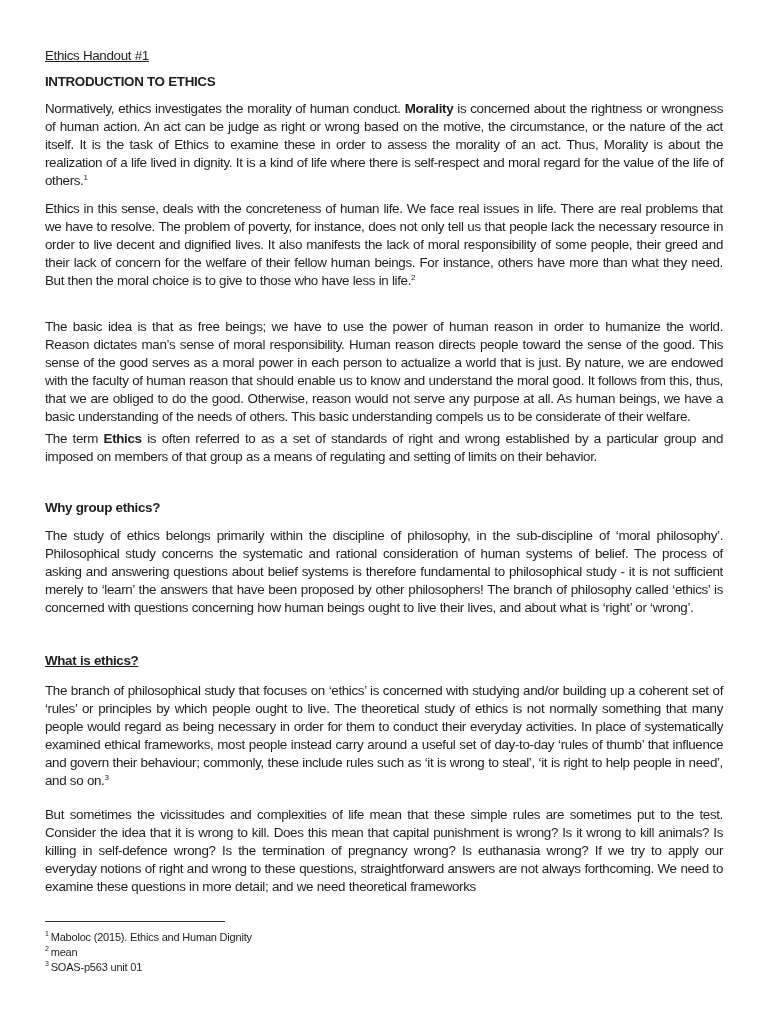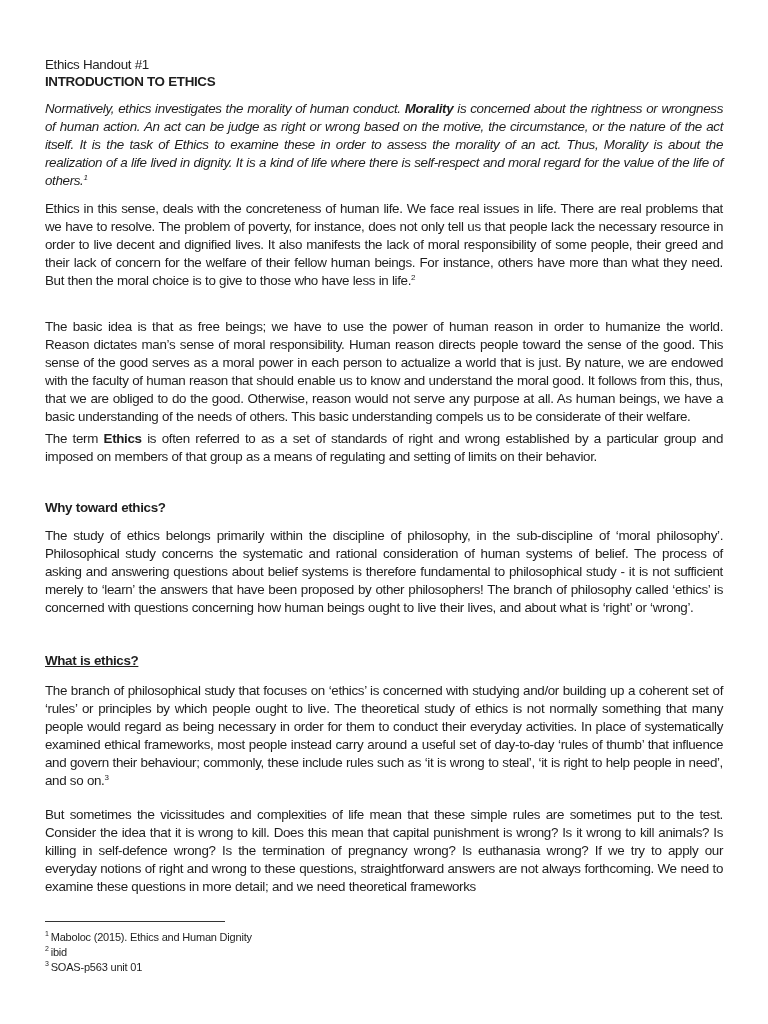--- a/index.html
+++ b/index.html
@@ -27,27 +27,28 @@
     width: 678px;
     font-size: 13.4px;
     line-height: 18px;
     letter-spacing: -0.35px;
     word-spacing: 0.2px;
   }
   .justify {
     text-align: justify;
   }
   .doc-title {
-    top: 56px;
+    top: 47px;
+    text-decoration: underline;
   }
   .heading {
     font-weight: bold;
   }
   .h-main { top: 73px; }
-  .p1 { top: 100px; font-style: italic; }
+  .p1 { top: 100px; }
   .p2 { top: 200px; }
   .p3 { top: 318px; }
   .p4 { top: 430px; }
   .h-why { top: 499px; }
   .p5 { top: 527px; }
   .h-what { top: 652px; text-decoration: underline; }
   .p6 { top: 682px; }
   .p7 { top: 806px; }
   sup {
     font-size: 8px;
@@ -85,31 +86,31 @@
   <div class="block heading h-main">INTRODUCTION TO ETHICS</div>
 
   <p class="block justify p1" style="margin:0"><span>Normatively, ethics investigates the morality of human conduct. </span><b>Morality</b><span> is concerned about the rightness or wrongness of human action. An act can be judge as right or wrong based on the motive, the circumstance, or the nature of the act itself. It is the task of Ethics to examine these in order to assess the morality of an act. Thus, Morality is about the realization of a life lived in dignity. It is a kind of life where there is self-respect and moral regard for the value of the life of others.</span><sup>1</sup></p>
 
   <p class="block justify p2" style="margin:0"><span>Ethics in this sense, deals with the concreteness of human life. We face real issues in life. There are real problems that we have to resolve. The problem of poverty, for instance, does not only tell us that people lack the necessary resource in order to live decent and dignified lives. It also manifests the lack of moral responsibility of some people, their greed and their lack of concern for the welfare of their fellow human beings. For instance, others have more than what they need. But then the moral choice is to give to those who have less in life.</span><sup>2</sup></p>
 
   <p class="block justify p3" style="margin:0"><span>The basic idea is that as free beings; we have to use the power of human reason in order to humanize the world. Reason dictates man’s sense of moral responsibility. Human reason directs people toward the sense of the good. This sense of the good serves as a moral power in each person to actualize a world that is just. By nature, we are endowed with the faculty of human reason that should enable us to know and understand the moral good. It follows from this, thus, that we are obliged to do the good. Otherwise, reason would not serve any purpose at all. As human beings, we have a basic understanding of the needs of others. This basic understanding compels us to be considerate of their welfare.</span></p>
 
   <p class="block justify p4" style="margin:0"><span>The term </span><b>Ethics</b><span> is often referred to as a set of standards of right and wrong established by a particular group and imposed on members of that group as a means of regulating and setting of limits on their behavior.</span></p>
 
-  <div class="block heading h-why">Why toward ethics?</div>
+  <div class="block heading h-why">Why group ethics?</div>
 
   <p class="block justify p5" style="margin:0"><span>The study of ethics belongs primarily within the discipline of philosophy, in the sub-discipline of ‘moral philosophy’. Philosophical study concerns the systematic and rational consideration of human systems of belief. The process of asking and answering questions about belief systems is therefore fundamental to philosophical study - it is not sufficient merely to ‘learn’ the answers that have been proposed by other philosophers! The branch of philosophy called ‘ethics’ is concerned with questions concerning how human beings ought to live their lives, and about what is ‘right’ or ‘wrong’.</span></p>
 
   <div class="block heading h-what">What is ethics?</div>
 
   <p class="block justify p6" style="margin:0"><span>The branch of philosophical study that focuses on ‘ethics’ is concerned with studying and/or building up a coherent set of ‘rules’ or principles by which people ought to live. The theoretical study of ethics is not normally something that many people would regard as being necessary in order for them to conduct their everyday activities. In place of systematically examined ethical frameworks, most people instead carry around a useful set of day-to-day ‘rules of thumb’ that influence and govern their behaviour; commonly, these include rules such as ‘it is wrong to steal’, ‘it is right to help people in need’, and so on.</span><sup>3</sup></p>
 
   <p class="block justify p7" style="margin:0"><span>But sometimes the vicissitudes and complexities of life mean that these simple rules are sometimes put to the test. Consider the idea that it is wrong to kill. Does this mean that capital punishment is wrong? Is it wrong to kill animals? Is killing in self-defence wrong? Is the termination of pregnancy wrong? Is euthanasia wrong? If we try to apply our everyday notions of right and wrong to these questions, straightforward answers are not always forthcoming. We need to examine these questions in more detail; and we need theoretical frameworks</span></p>
 
   <div class="rule"></div>
 
   <div class="footnotes">
     <div class="fn"><sup>1</sup><span>Maboloc (2015). Ethics and Human Dignity</span></div>
-    <div class="fn"><sup>2</sup><span>ibid</span></div>
+    <div class="fn"><sup>2</sup><span>mean</span></div>
     <div class="fn"><sup>3</sup><span>SOAS-p563 unit 01</span></div>
   </div>
 
 </div>
 
 </body></html>

